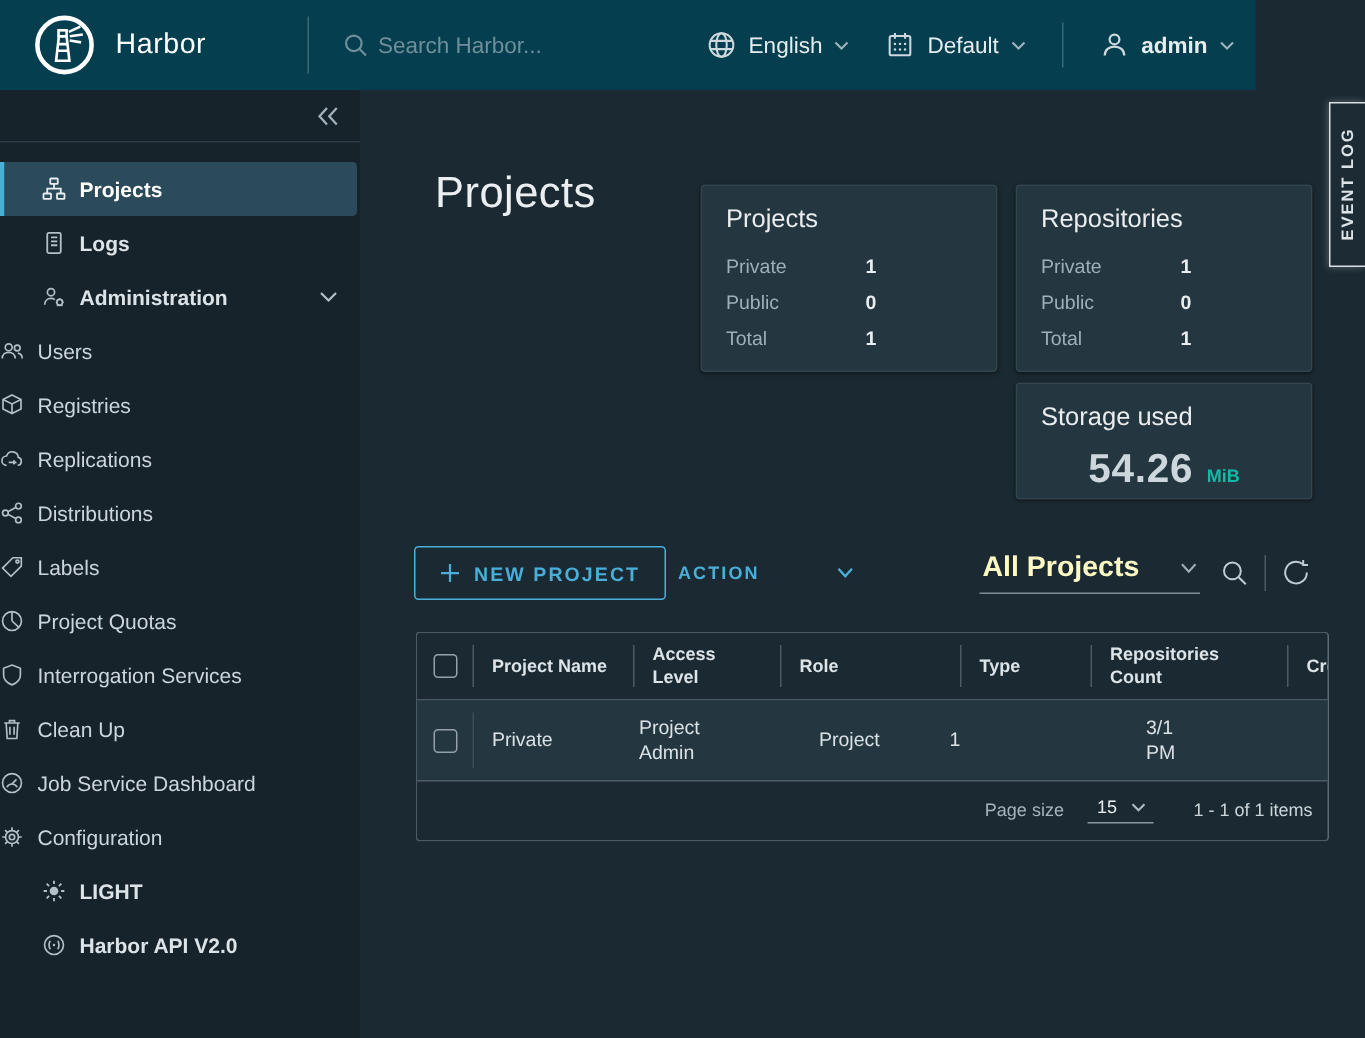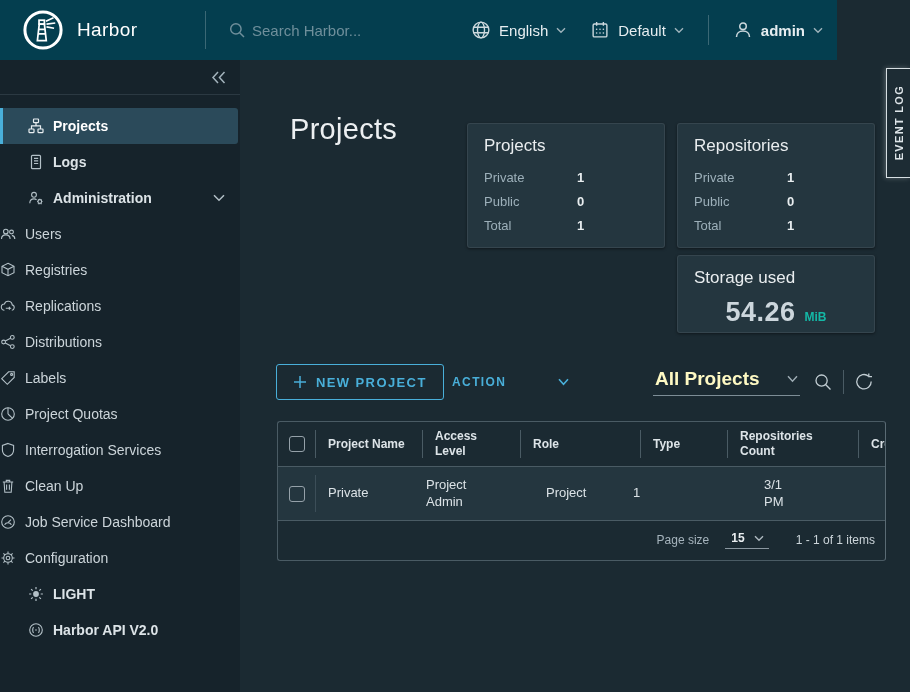--- a/index.html
+++ b/index.html
@@ -79,21 +79,21 @@
   .col-cb { width:38px; justify-content:center; padding:0 !important; }
   .dg-row .col-cb::after { content:""; position:absolute; right:0; top:8px; bottom:8px; width:1px; background:#3c4e58; }
   .col-name{width:107px} .col-access{width:98px} .col-role{width:120px} .col-type{width:87px} .col-repos{width:131px} .col-created{width:119px}
   .cbx { width:16px; height:16px; border:1px solid #95a1a9; border-radius:3px; background:transparent; display:inline-block; cursor:pointer; }
   .proj-link { color:#8d9ee1; cursor:pointer; text-decoration:none; }
   .wrap-narrow { display:inline-block; max-width:62px; }
   .wrap-date { display:inline-block; max-width:34px; }
   .dg-foot { width:607px; height:38px; display:flex; align-items:center; justify-content:flex-end; padding-right:10px; font-size:12px; }
   .dg-foot .ps-label { color:#a6b4bd; }
   .ps-select { display:flex; align-items:center; border-bottom:1px solid #8a97a0; padding:0 5px 3px 6px; margin-left:16px; cursor:pointer; }
-  .ps-select .psv { color:#e9eef0; font-weight:700; }
+  .ps-select .psv { color:#e9eef0; font-weight:400; }
   .ps-select svg { width:10px; height:7px; color:#aeb9c0; margin-left:9px; }
   .dg-foot .range { color:#ccd5da; margin-left:27px; }
 
   
   .event-tab { position:absolute; right:0; top:68px; width:24px; height:110px; background:#1d2c34; border:1px solid #d7dfe3; border-right:none; box-shadow:-1px 0 5px rgba(255,255,255,.28); display:flex; align-items:center; justify-content:center; cursor:pointer; z-index:6; }
   .event-tab span { writing-mode:vertical-rl; transform:rotate(180deg); font-size:11px; font-weight:700; letter-spacing:1.3px; color:#dde4e8; white-space:nowrap; }
 
   svg { display:block; }
 </style>
 </head>

